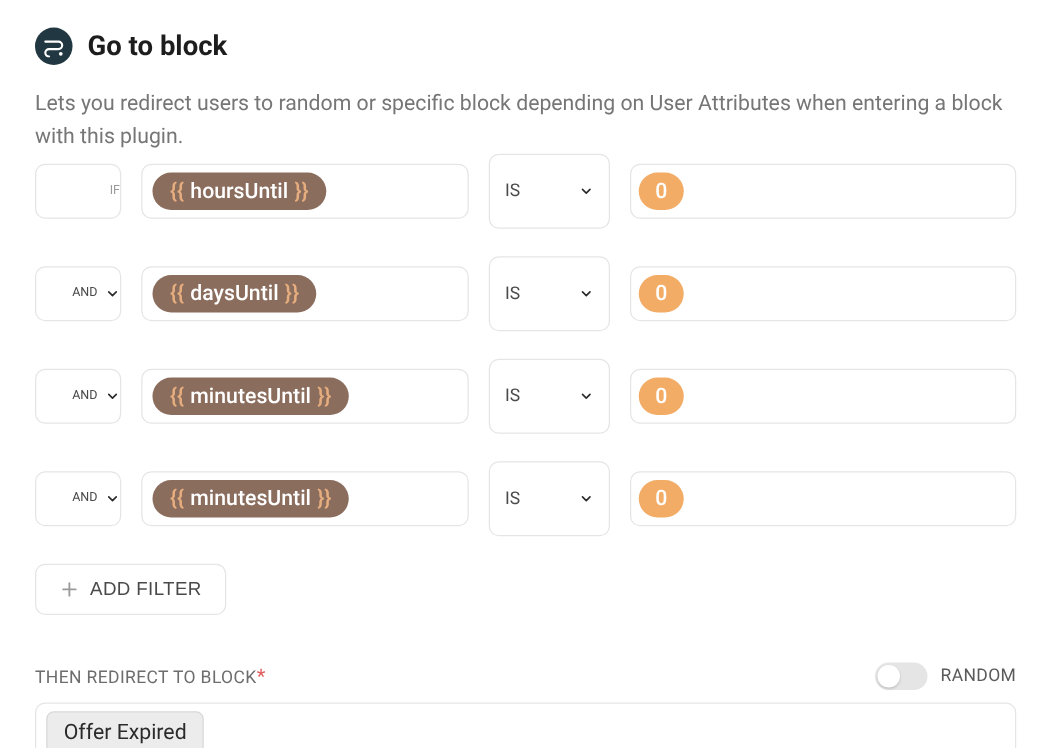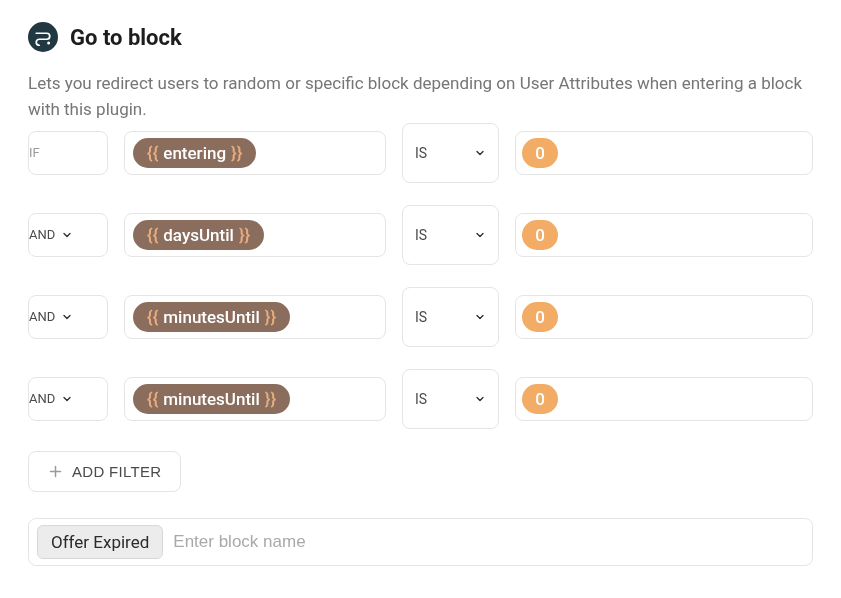--- a/index.html
+++ b/index.html
@@ -41,29 +41,29 @@
       line-height: 1.55;
       max-width: 790px;
     }
     .filter-row {
       display: flex;
       gap: 16px;
       margin-bottom: 22px;
       align-items: center;
     }
     .connector {
-      width: 80px;
+      width: 69px;
       height: 44px;
       border: 1px solid #e5e5e5;
       border-radius: 8px;
       display: flex;
       align-items: center;
-      justify-content: flex-start;
+      justify-content: flex-end;
       gap: 6px;
-      font-size: 13px;
+      font-size: 10px;
       color: #4a4a4a;
       background: #fff;
       cursor: pointer;
     }
     .connector.static {
       cursor: default;
       color: #9a9a9a;
     }
     .connector .chev {
       display: flex;
@@ -135,21 +135,21 @@
       align-items: center;
       gap: 9px;
       border: 1px solid #e5e5e5;
       border-radius: 8px;
       padding: 11px 19px;
       background: #fff;
       font-size: 15px;
       color: #4a4a4a;
       letter-spacing: 0.3px;
       cursor: pointer;
-      margin-bottom: 16px;
+      margin-bottom: 38px;
     }
     .redirect-header {
       display: flex;
       align-items: center;
       justify-content: space-between;
       margin-bottom: 10px;
     }
     .redirect-label {
       font-size: 14px;
       color: #6d6d6d;
@@ -234,21 +234,21 @@
 <p class="description">Lets you redirect users to random or specific block depending on User Attributes when entering a block with this plugin.</p>
 
 <div id="filters-container">
     <div class="filter-row">
       <div class="connector static">
         <span>IF</span>
       </div>
       <div class="attr-field">
         <span class="attr-chip">
           <span class="braces">{{</span>
-          <span>entering</span>
+          <span>hoursUntil</span>
           <span class="braces">}}</span>
         </span>
       </div>
       <div class="op-field">
         <span>IS</span>
         <span>
           <svg width="12" height="12" viewBox="0 0 24 24">
             <path d="M6 9l6 6 6-6" stroke="#2b2b2b" stroke-width="2.6" fill="none" stroke-linecap="round" stroke-linejoin="round"></path>
           </svg>
         </span>
@@ -346,21 +346,29 @@
 <button class="add-filter-btn">
   <span>
     <svg width="15" height="15" viewBox="0 0 24 24">
         <path d="M12 4v16M4 12h16" stroke="#9a9a9a" stroke-width="2.4" stroke-linecap="round"></path>
       </svg>
   </span>
   <span>ADD FILTER</span>
 </button>
 
 <div class="redirect-header">
+  <div>
+    <span class="redirect-label">THEN REDIRECT TO BLOCK</span><span class="required">*</span>
+  </div>
+  <div class="random-wrap">
+    <div class="toggle">
+      <div class="toggle-knob"></div>
+    </div>
+    <span class="random-label">RANDOM</span>
+  </div>
 </div>
 
 <div class="block-field">
   <span class="block-chip">Offer Expired</span>
-  <input class="block-input" type="text" placeholder="Enter block name" style="">
 </div>
 
 
 
 
 </body></html>

